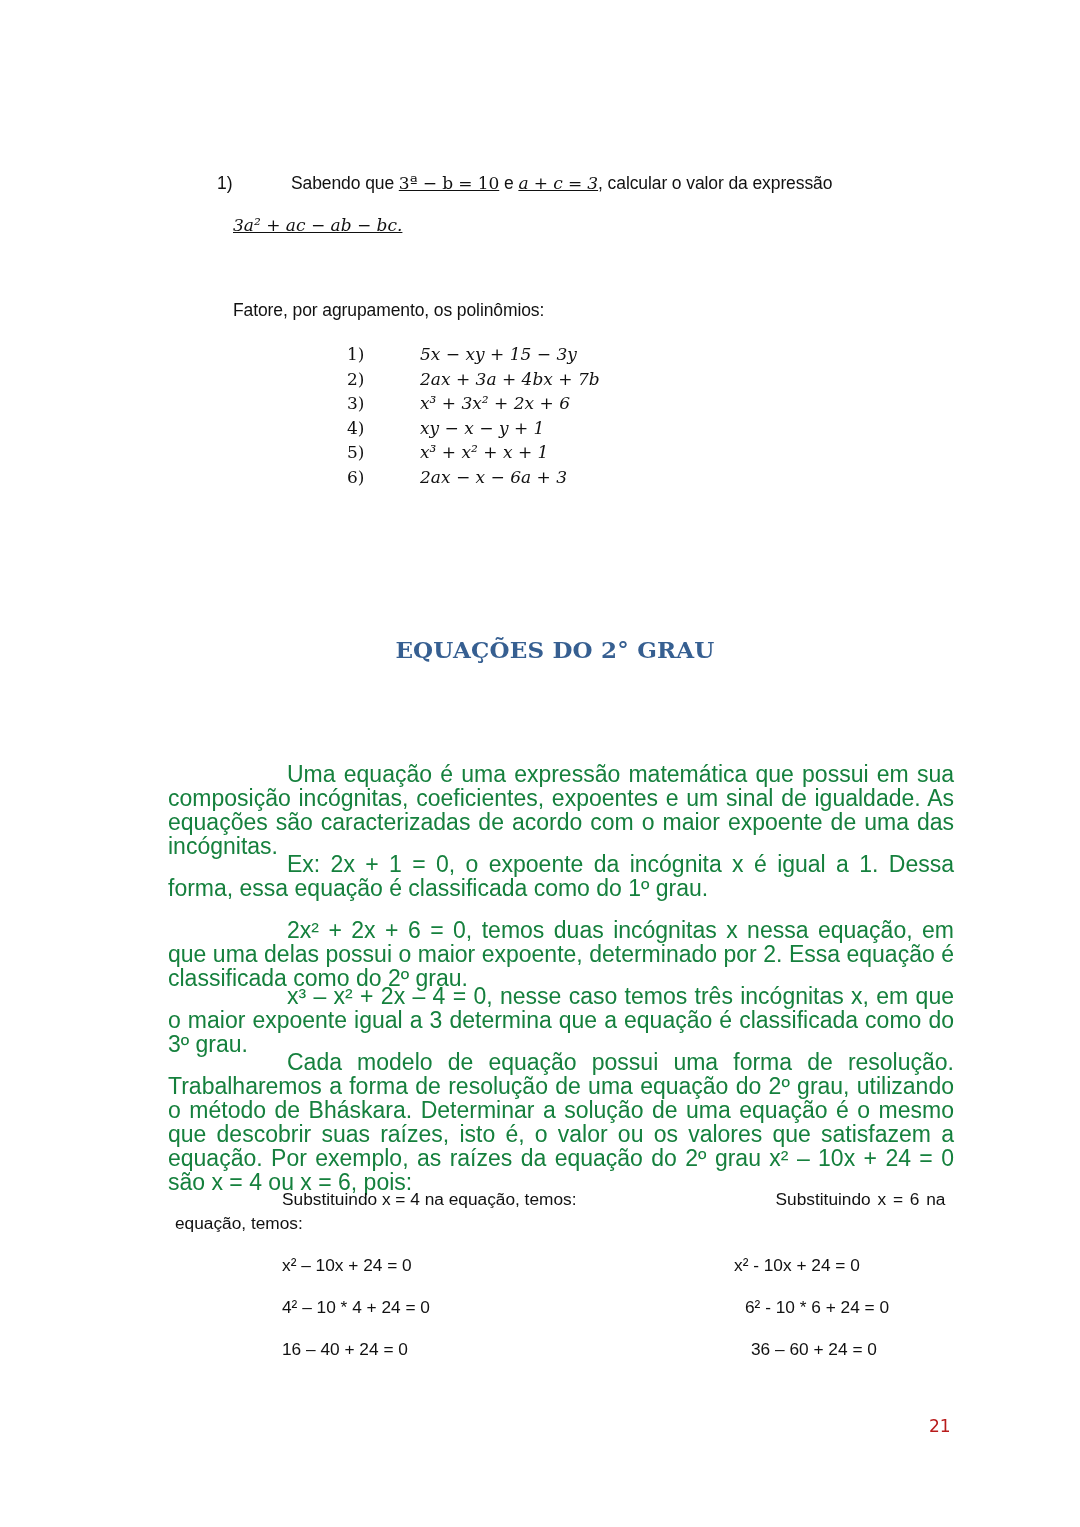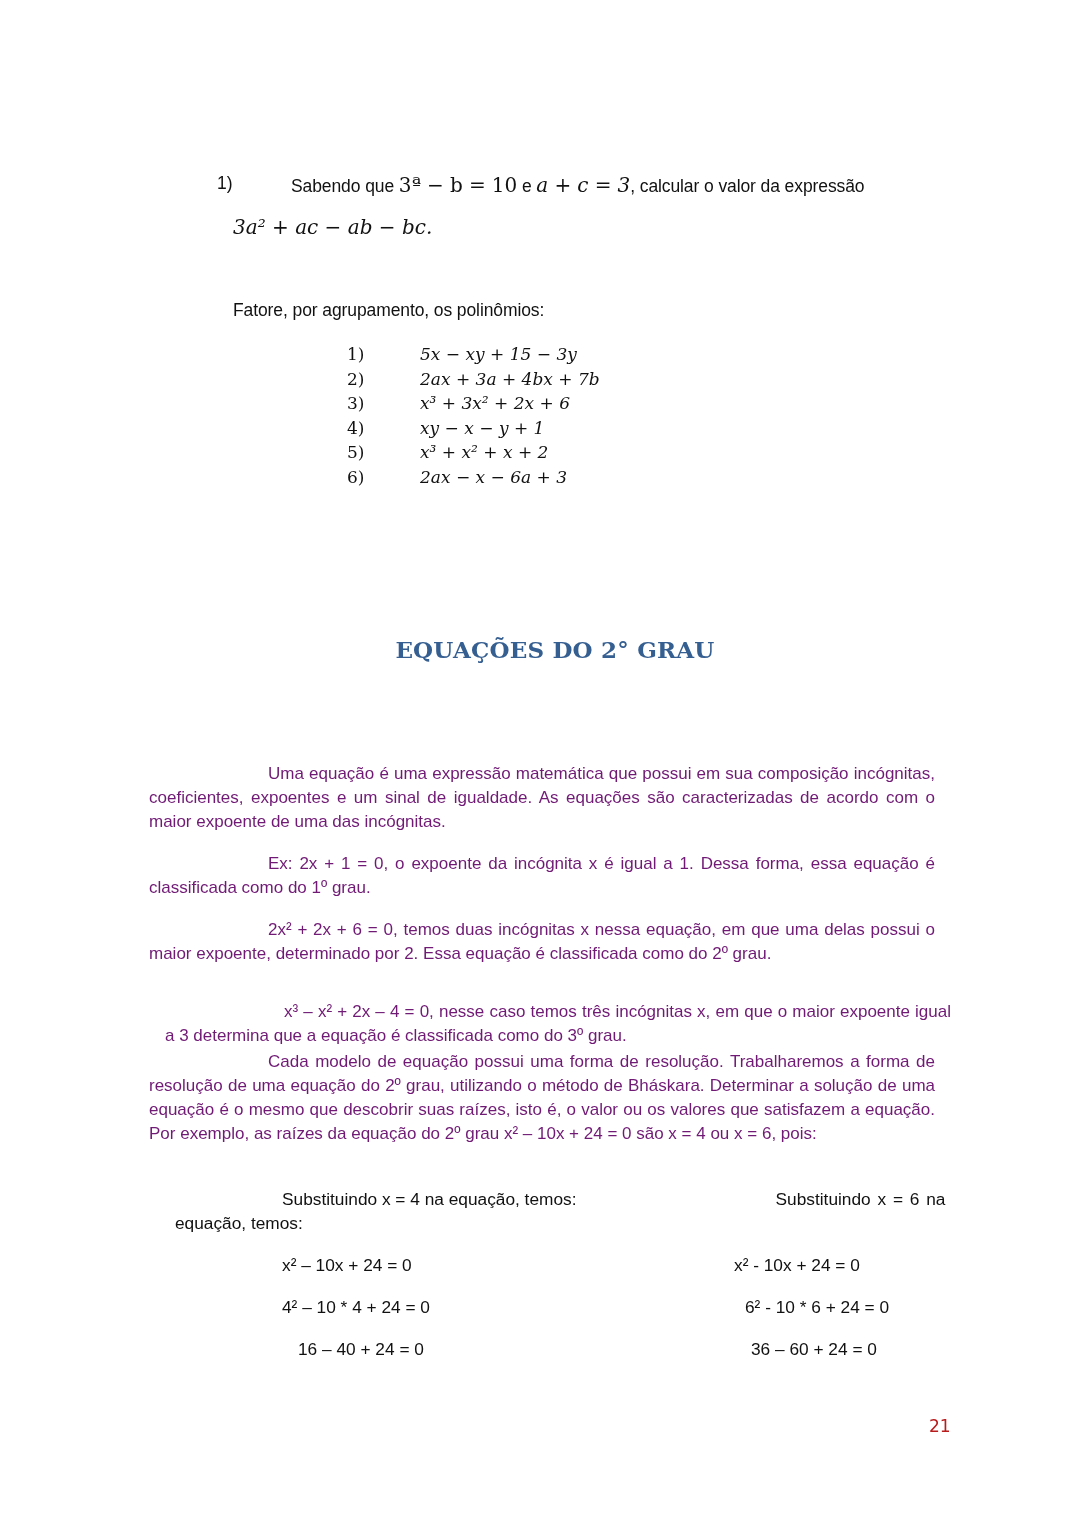--- a/index.html
+++ b/index.html
@@ -17,21 +17,22 @@
     }
     .abs { position: absolute; }
     .sans {
       font-family: "Liberation Sans", sans-serif;
       font-size: 17.5px;
       letter-spacing: -0.1px;
     }
     .math {
       font-family: "DejaVu Serif", serif;
       font-style: italic;
-      font-size: 20px;
+      font-size: 17px;
+      text-decoration: underline;
     }
 
     
     #ex1-number { left: 217px; top: 173px; }
     #ex1-text { left: 291px; top: 173px; white-space: nowrap; }
     #ex1-expr { left: 233px; top: 215px; }
 
     
     #factor-intro { left: 233px; top: 300px; }
     .poly-row {
@@ -53,28 +54,28 @@
       font-family: "DejaVu Serif", serif;
       font-weight: bold;
       font-size: 23px;
       color: #365f91;
       letter-spacing: 0.2px;
     }
 
     
     .para {
       position: absolute;
-      left: 149px;
+      left: 168px;
       width: 786px;
       font-family: "Liberation Sans", sans-serif;
-      font-size: 17px;
+      font-size: 23px;
       line-height: 24px;
       text-align: justify;
       text-indent: 119px;
-      color: #701a75;
+      color: #15803d;
     }
 
     
     .calc {
       position: absolute;
       font-family: "Liberation Sans", sans-serif;
       font-size: 17.3px;
       white-space: nowrap;
     }
 
@@ -108,40 +109,40 @@
 <div class="poly-row" style="top:390px">
   <span class="poly-num">3)</span>
   <span class="poly-expr">x³ + 3x² + 2x + 6</span>
 </div>
 <div class="poly-row" style="top:415px">
   <span class="poly-num">4)</span>
   <span class="poly-expr">xy − x − y + 1</span>
 </div>
 <div class="poly-row" style="top:439px">
   <span class="poly-num">5)</span>
-  <span class="poly-expr">x³ + x² + x + 2</span>
+  <span class="poly-expr">x³ + x² + x + 1</span>
 </div>
 <div class="poly-row" style="top:464px">
   <span class="poly-num">6)</span>
   <span class="poly-expr">2ax − x − 6a + 3</span>
 </div>
 
 <div class="abs" id="section-title">EQUAÇÕES DO 2° GRAU</div>
 
 <p class="para" style="top:762px; margin:0">Uma equação é uma expressão matemática que possui em sua composição incógnitas, coeficientes, expoentes e um sinal de igualdade. As equações são caracterizadas de acordo com o maior expoente de uma das incógnitas.</p>
 <p class="para" style="top:852px; margin:0">Ex: 2x + 1 = 0, o expoente da incógnita x é igual a 1. Dessa forma, essa equação é classificada como do 1º grau.</p>
 <p class="para" style="top:918px; margin:0">2x² + 2x + 6 = 0, temos duas incógnitas x nessa equação, em que uma delas possui o maior expoente, determinado por 2. Essa equação é classificada como do 2º grau.</p>
-<p class="para" style="top:984px; margin:16px">x³ – x² + 2x – 4 = 0, nesse caso temos três incógnitas x, em que o maior expoente igual a 3 determina que a equação é classificada como do 3º grau.</p>
+<p class="para" style="top:984px; margin:0">x³ – x² + 2x – 4 = 0, nesse caso temos três incógnitas x, em que o maior expoente igual a 3 determina que a equação é classificada como do 3º grau.</p>
 <p class="para" style="top:1050px; margin:0">Cada modelo de equação possui uma forma de resolução. Trabalharemos a forma de resolução de uma equação do 2º grau, utilizando o método de Bháskara. Determinar a solução de uma equação é o mesmo que descobrir suas raízes, isto é, o valor ou os valores que satisfazem a equação. Por exemplo, as raízes da equação do 2º grau x² – 10x + 24 = 0 são x = 4 ou x = 6, pois:</p>
 
 <div class="calc" style="left:282px; top:1189px">Substituindo x = 4 na equação, temos:</div>
 <div class="calc" style="left:772px; top:1189px; width:177px; text-align:center; word-spacing:2px">Substituindo x = 6 na</div>
 <div class="calc" style="left:175px; top:1213px">equação, temos:</div>
 
 <div class="calc" style="left:282px; top:1255px">x² – 10x + 24 = 0</div>
 <div class="calc" style="left:282px; top:1297px">4² – 10 * 4 + 24 = 0</div>
-<div class="calc" style="left:298px; top:1339px">16 – 40 + 24 = 0</div>
+<div class="calc" style="left:282px; top:1339px">16 – 40 + 24 = 0</div>
 
 <div class="calc" style="left:734px; top:1255px">x² - 10x + 24 = 0</div>
 <div class="calc" style="left:745px; top:1297px">6² - 10 * 6 + 24 = 0</div>
 <div class="calc" style="left:751px; top:1339px">36 – 60 + 24 = 0</div>
 
 <div class="abs" id="page-number">21</div>
 
 </body></html>

